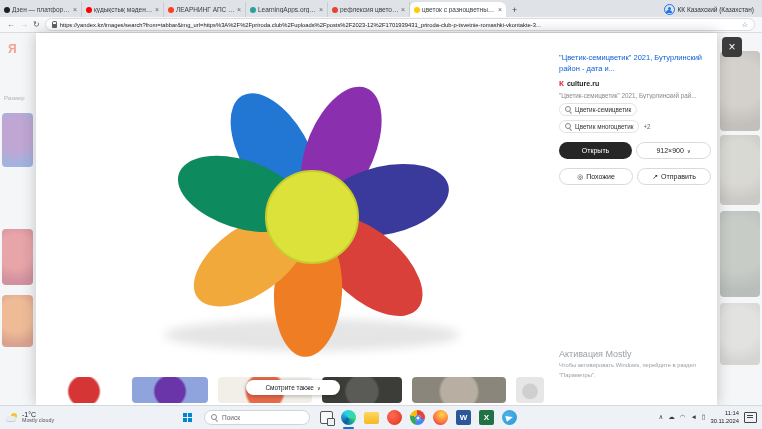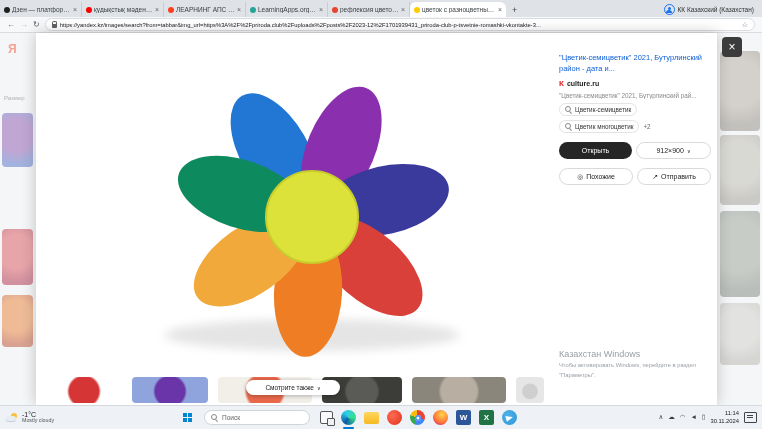--- a/index.html
+++ b/index.html
@@ -277,21 +277,21 @@
           <span class="b-ic">◎</span>
           <span>Похожие</span>
         </div>
         <div class="btn light">
           <span class="b-ic">↗</span>
           <span>Отправить</span>
         </div>
       </div>
 
       <div class="activation">
-        <div class="act-title">Казахстан Windows</div>
+        <div class="act-title">Активация Mostly</div>
         <div class="act-line">Чтобы активировать Windows, перейдите в раздел</div>
         <div class="act-line">"Параметры".</div>
       </div>
     </div>
 
     <div class="strip" id="strip">
         <div class="strip-thumb" style="background: radial-gradient(circle at 50% 55%, rgb(214, 53, 53) 0px, rgb(214, 53, 53) 36%, rgb(255, 255, 255) 42%);"></div>
         <div class="strip-thumb" style="background: radial-gradient(circle at 50% 55%, rgb(106, 53, 168) 0px, rgb(106, 53, 168) 36%, rgb(143, 163, 220) 42%);"></div>
         <div class="strip-thumb" style="background: radial-gradient(circle at 50% 55%, rgb(232, 104, 74) 0px, rgb(232, 104, 74) 36%, rgb(242, 239, 233) 42%);"></div>
         <div class="strip-thumb" style="background: radial-gradient(circle at 50% 55%, rgb(90, 90, 86) 0px, rgb(90, 90, 86) 36%, rgb(60, 60, 56) 42%);"></div>

